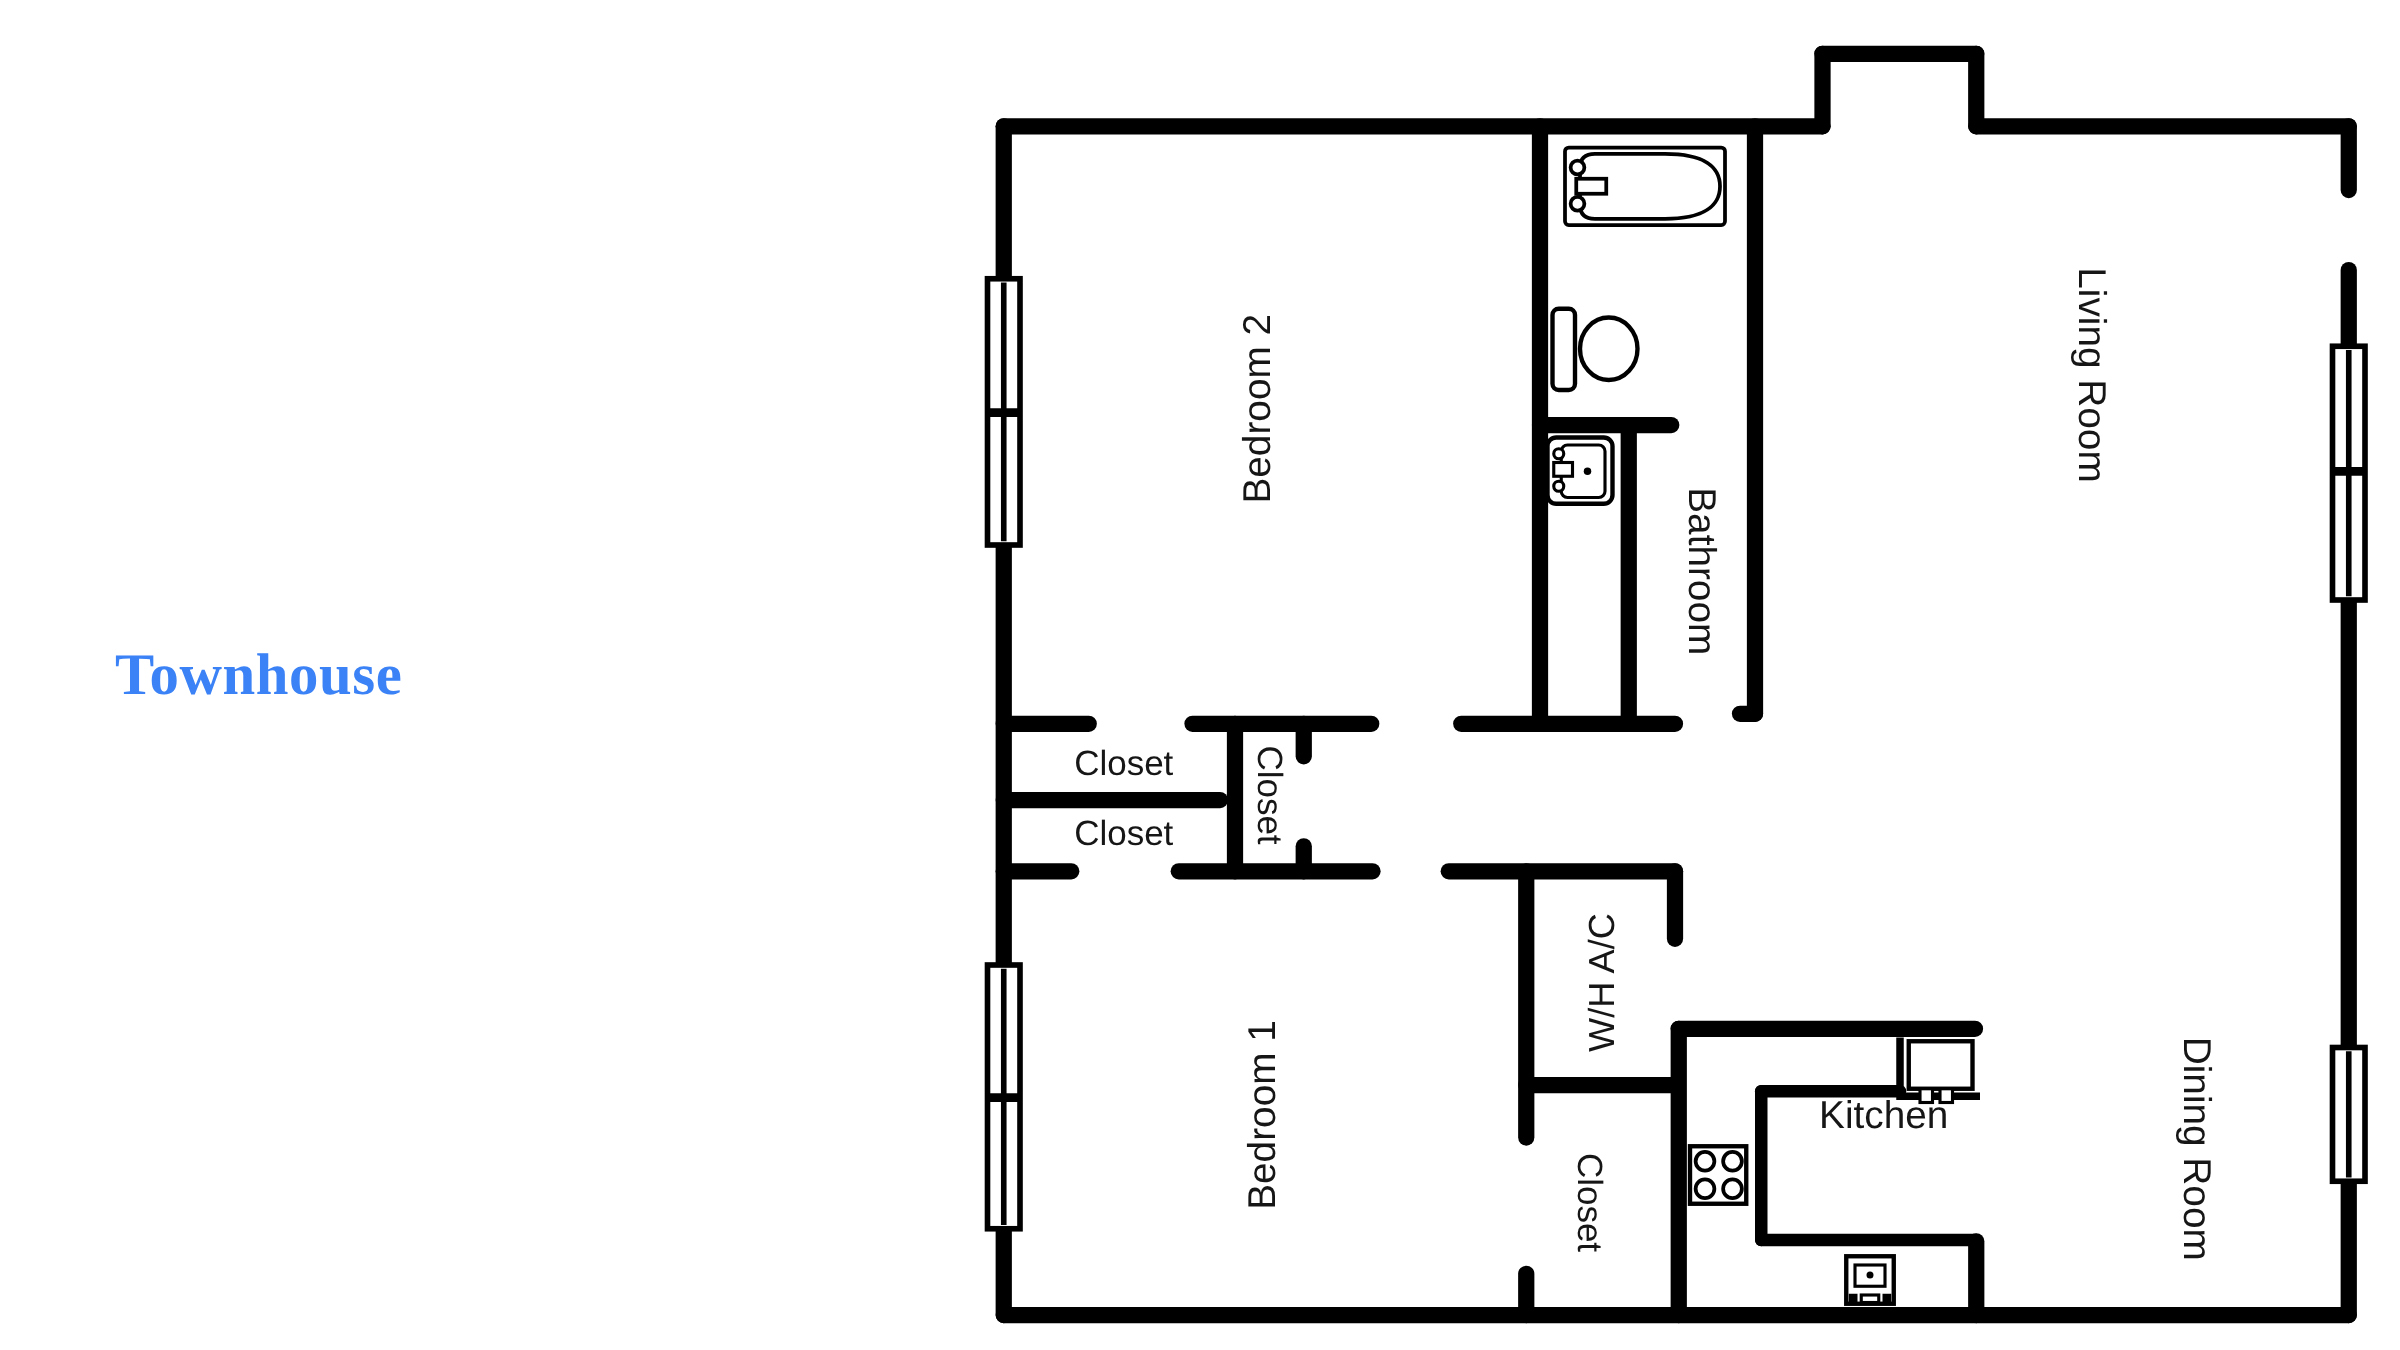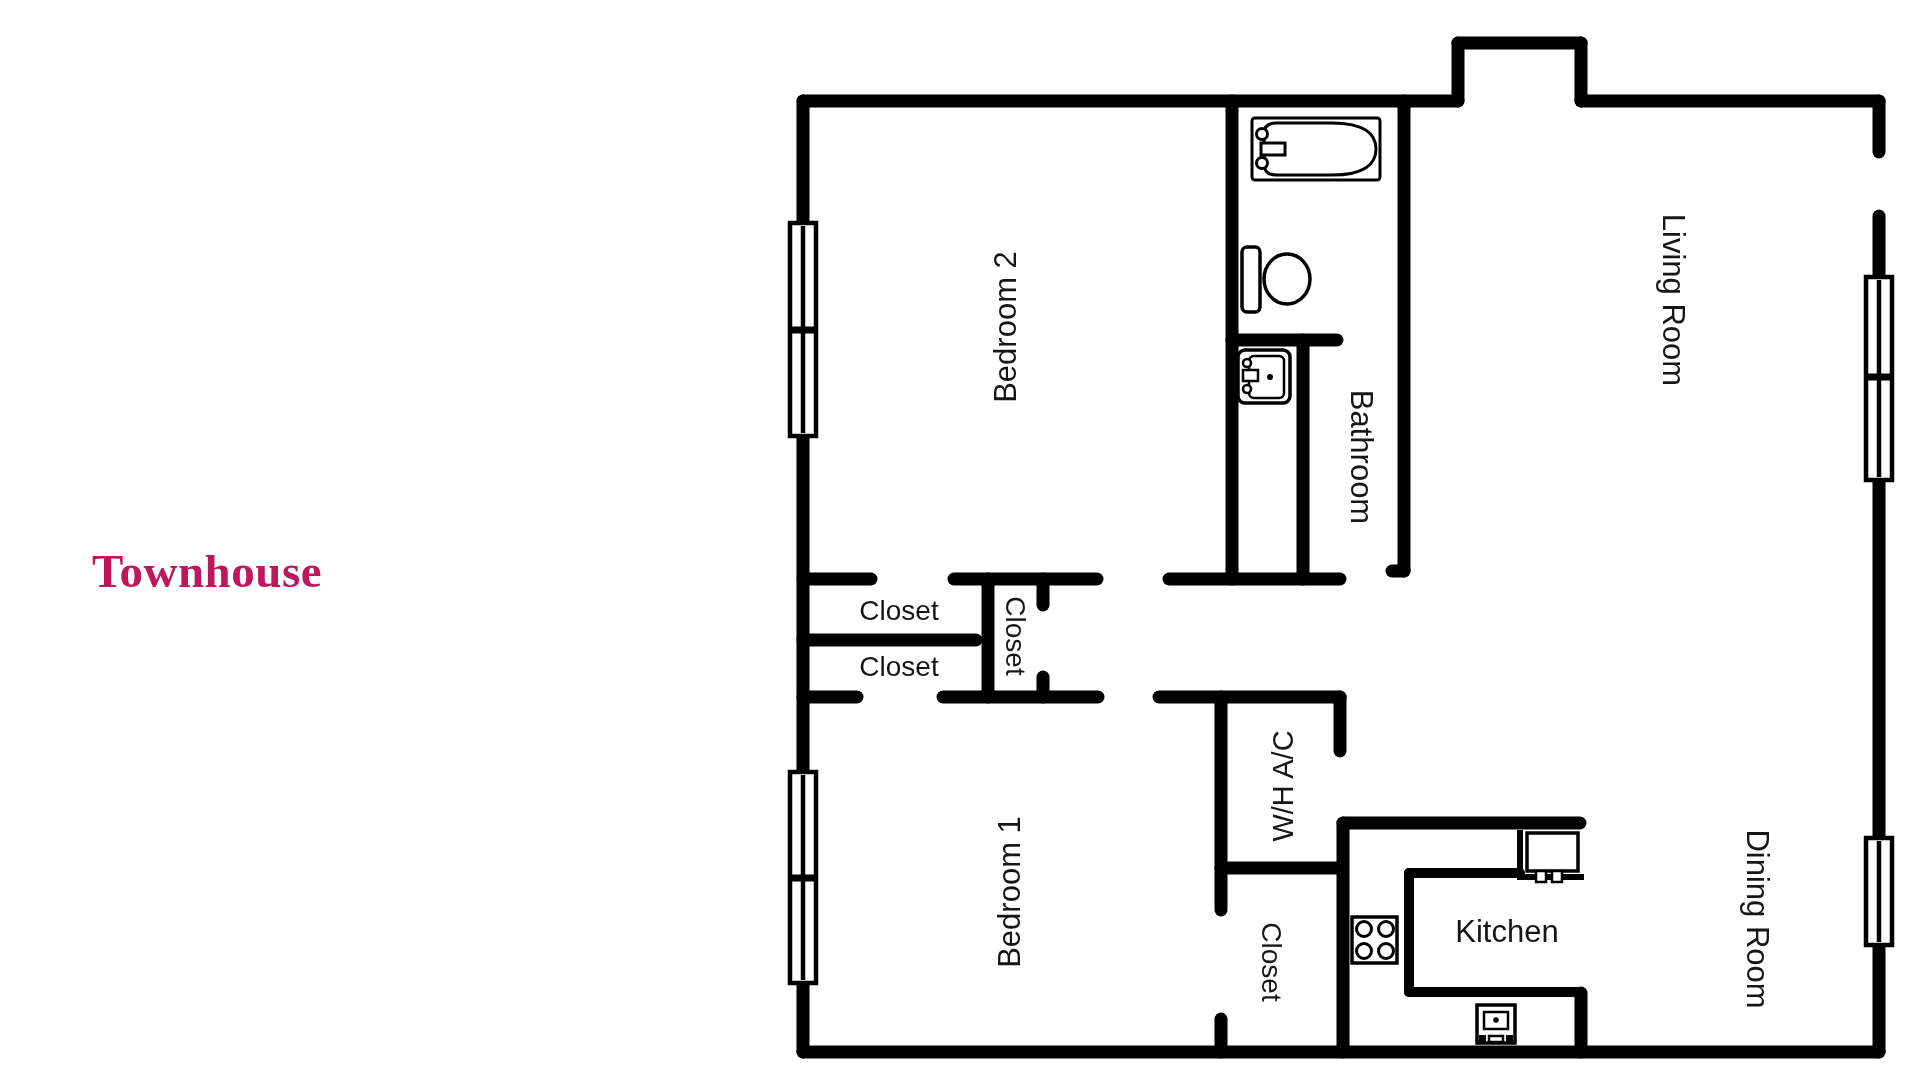--- a/index.html
+++ b/index.html
@@ -2,23 +2,23 @@
 <html><head>
 <meta charset="utf-8">
 <style>
   html,body{margin:0;padding:0;}
   body{
     width:1920px;height:1080px;position:relative;background:#ffffff;
     font-family:"Liberation Sans", sans-serif;overflow:hidden;
   }
   #plan-svg{position:absolute;left:0;top:0;width:1920px;height:1080px;}
   .title{
-    position:absolute;left:92px;top:541px;
+    position:absolute;left:92px;top:510px;
     font-family:"Liberation Serif","DejaVu Serif",serif;
-    font-weight:700;font-size:47px;line-height:61px;color:#be185d;
+    font-weight:700;font-size:47px;line-height:61px;color:#3b82f6;
     letter-spacing:0.5px;white-space:nowrap;
   }
   .lbl{
     position:absolute;color:#161616;white-space:nowrap;
     transform:translate(-50%,-50%);
   }
   .lbl.v-ccw{transform:translate(-50%,-50%) rotate(-90deg);}
   .lbl.v-cw{transform:translate(-50%,-50%) rotate(90deg);}
   .s31{font-size:31px;}
   .s29{font-size:29px;}
@@ -166,14 +166,14 @@
 
 <div class="lbl s31 v-ccw" style="left:1006px;top:327px">Bedroom 2</div>
 <div class="lbl s31 v-cw" style="left:1361px;top:457px">Bathroom</div>
 <div class="lbl s31 v-cw" style="left:1673px;top:300px">Living Room</div>
 <div class="lbl s28" style="left:899px;top:611px">Closet</div>
 <div class="lbl s28" style="left:899px;top:667px">Closet</div>
 <div class="lbl s28 v-cw" style="left:1015px;top:636px">Closet</div>
 <div class="lbl s29 v-ccw" style="left:1283px;top:786px">W/H A/C</div>
 <div class="lbl s31 v-ccw" style="left:1010px;top:892px">Bedroom 1</div>
 <div class="lbl s28 v-cw" style="left:1271px;top:962px">Closet</div>
-<div class="lbl s31" style="left:1507px;top:932px">Kitchen</div>
+<div class="lbl s31" style="left:1507px;top:892px">Kitchen</div>
 <div class="lbl s31 v-cw" style="left:1757px;top:919px">Dining Room</div>
 
 </body></html>

